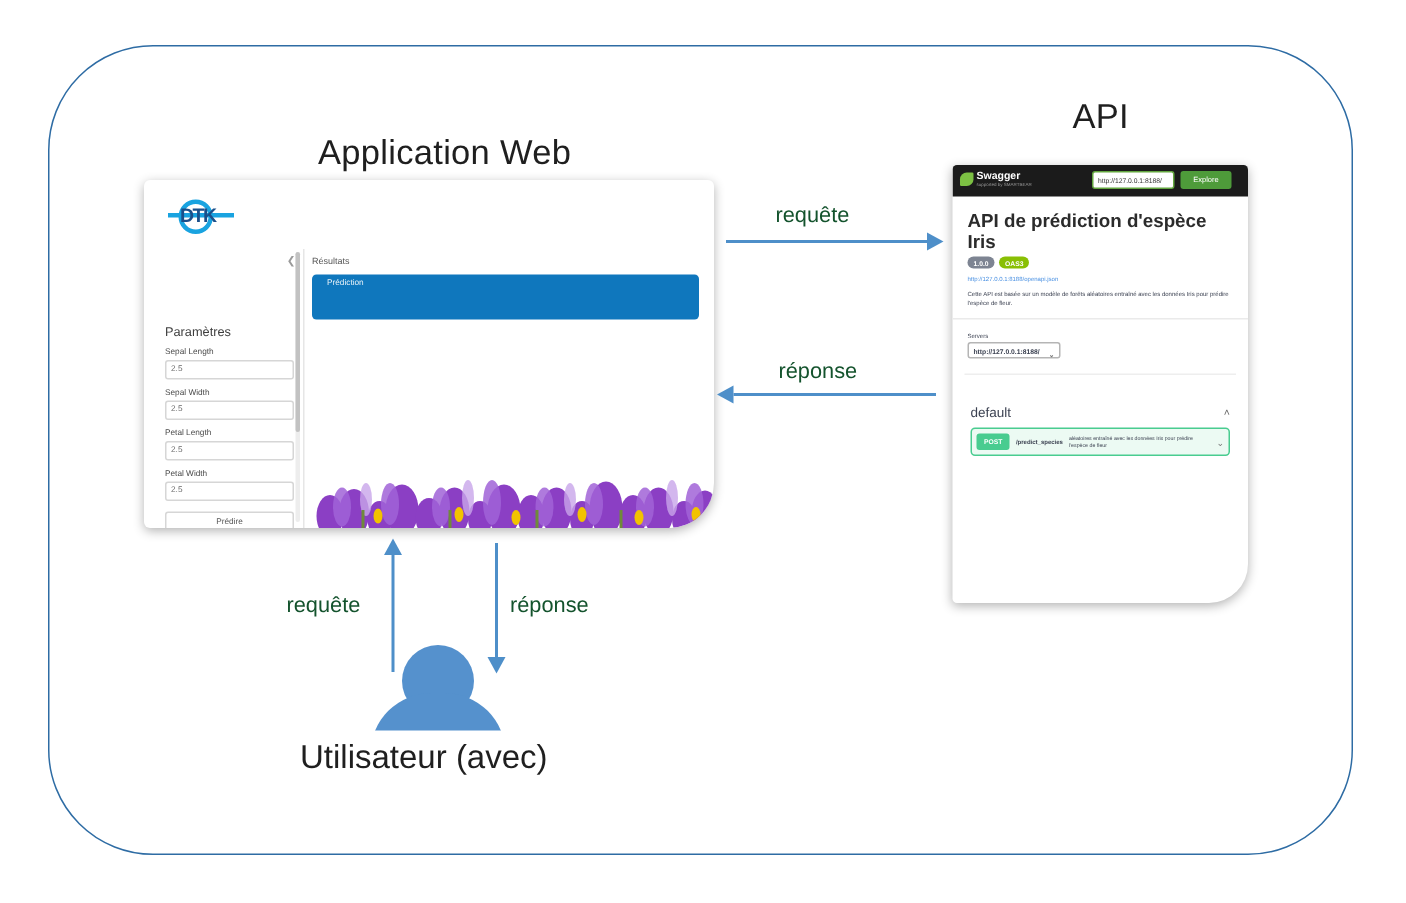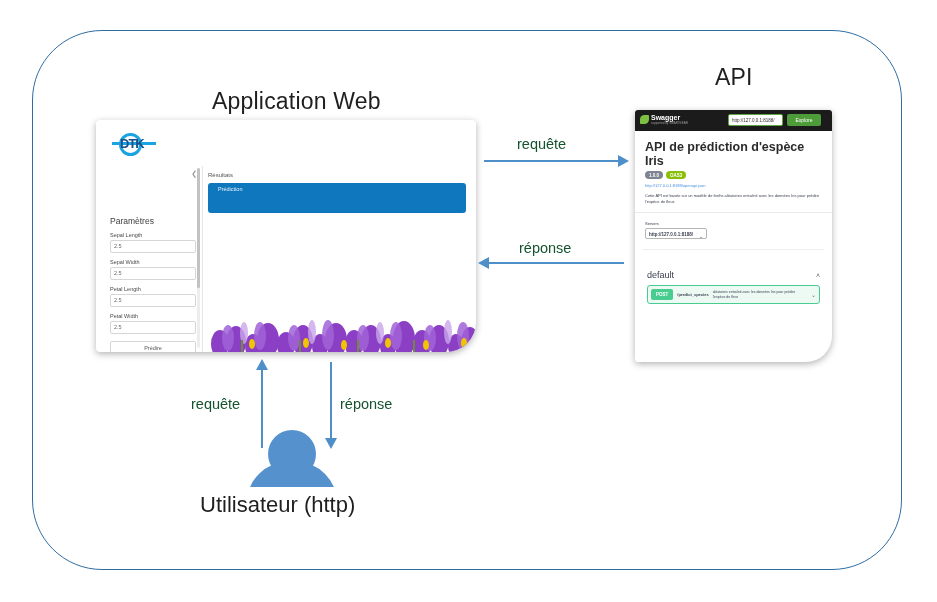--- a/index.html
+++ b/index.html
@@ -40,21 +40,21 @@
 
   .wa-main{position:absolute;left:112px;top:46px;right:0;bottom:0;}
   .wa-res-title{font-size:6px;color:#555;margin:6px 0 5px 0;}
   .wa-banner{height:30px;background:#0f77bd;border-radius:3px;margin-right:10px;
              padding:3px 0 0 10px;box-sizing:border-box;color:#fff;}
   .wa-banner .lbl{font-size:5.5px;opacity:.9;}
   .wa-banner .msg{font-size:11.5px;margin-top:1px;}
   .wa-flowers{position:absolute;left:0;right:0;bottom:0;height:52px;overflow:hidden;}
 
   
-  .api{position:absolute;left:635px;top:110px;width:197px;height:252px;background:#fff;
+  .api{position:absolute;left:635px;top:110px;width:197px;height:292px;background:#fff;
        border-radius:3px 3px 26px 3px;box-shadow:0 2px 7px rgba(0,0,0,.30);overflow:hidden;}
   .sw-topbar{height:21px;background:#1b1b1b;position:relative;}
   .sw-logo{position:absolute;left:5px;top:4px;display:flex;align-items:center;gap:2px;}
   .sw-logo .leaf{width:9px;height:9px;background:#7cc043;border-radius:50% 10% 50% 10%;}
   .sw-logo .wm{color:#fff;font-size:7px;font-weight:bold;line-height:7px;}
   .sw-logo .sub{color:#9a9a9a;font-size:3px;line-height:4px;}
   .sw-url{position:absolute;left:93px;top:4px;width:55px;height:12px;background:#fff;
           border:1px solid #63a63f;border-radius:2px;font-size:4.5px;color:#333;
           line-height:12px;padding-left:3px;box-sizing:border-box;overflow:hidden;white-space:nowrap;}
   .sw-explore{position:absolute;left:152px;top:4px;width:34px;height:12px;background:#4e9b3a;
@@ -266,13 +266,13 @@
 <div class="vline" style="left:261px;top:370px;height:78px;"></div>
 <div class="ahead up" style="left:256px;top:359px;"></div>
 
 <div class="arrow-label" style="left:340px;top:396px;">réponse</div>
 <div class="vline" style="left:330px;top:362px;height:78px;"></div>
 <div class="ahead down" style="left:325px;top:438px;"></div>
 
 <div class="user-head"></div>
 <div class="user-body"></div>
 <div class="user-mask"></div>
-<div class="user-label">Utilisateur (http)</div>
+<div class="user-label">Utilisateur (avec)</div>
 
 </body></html>

